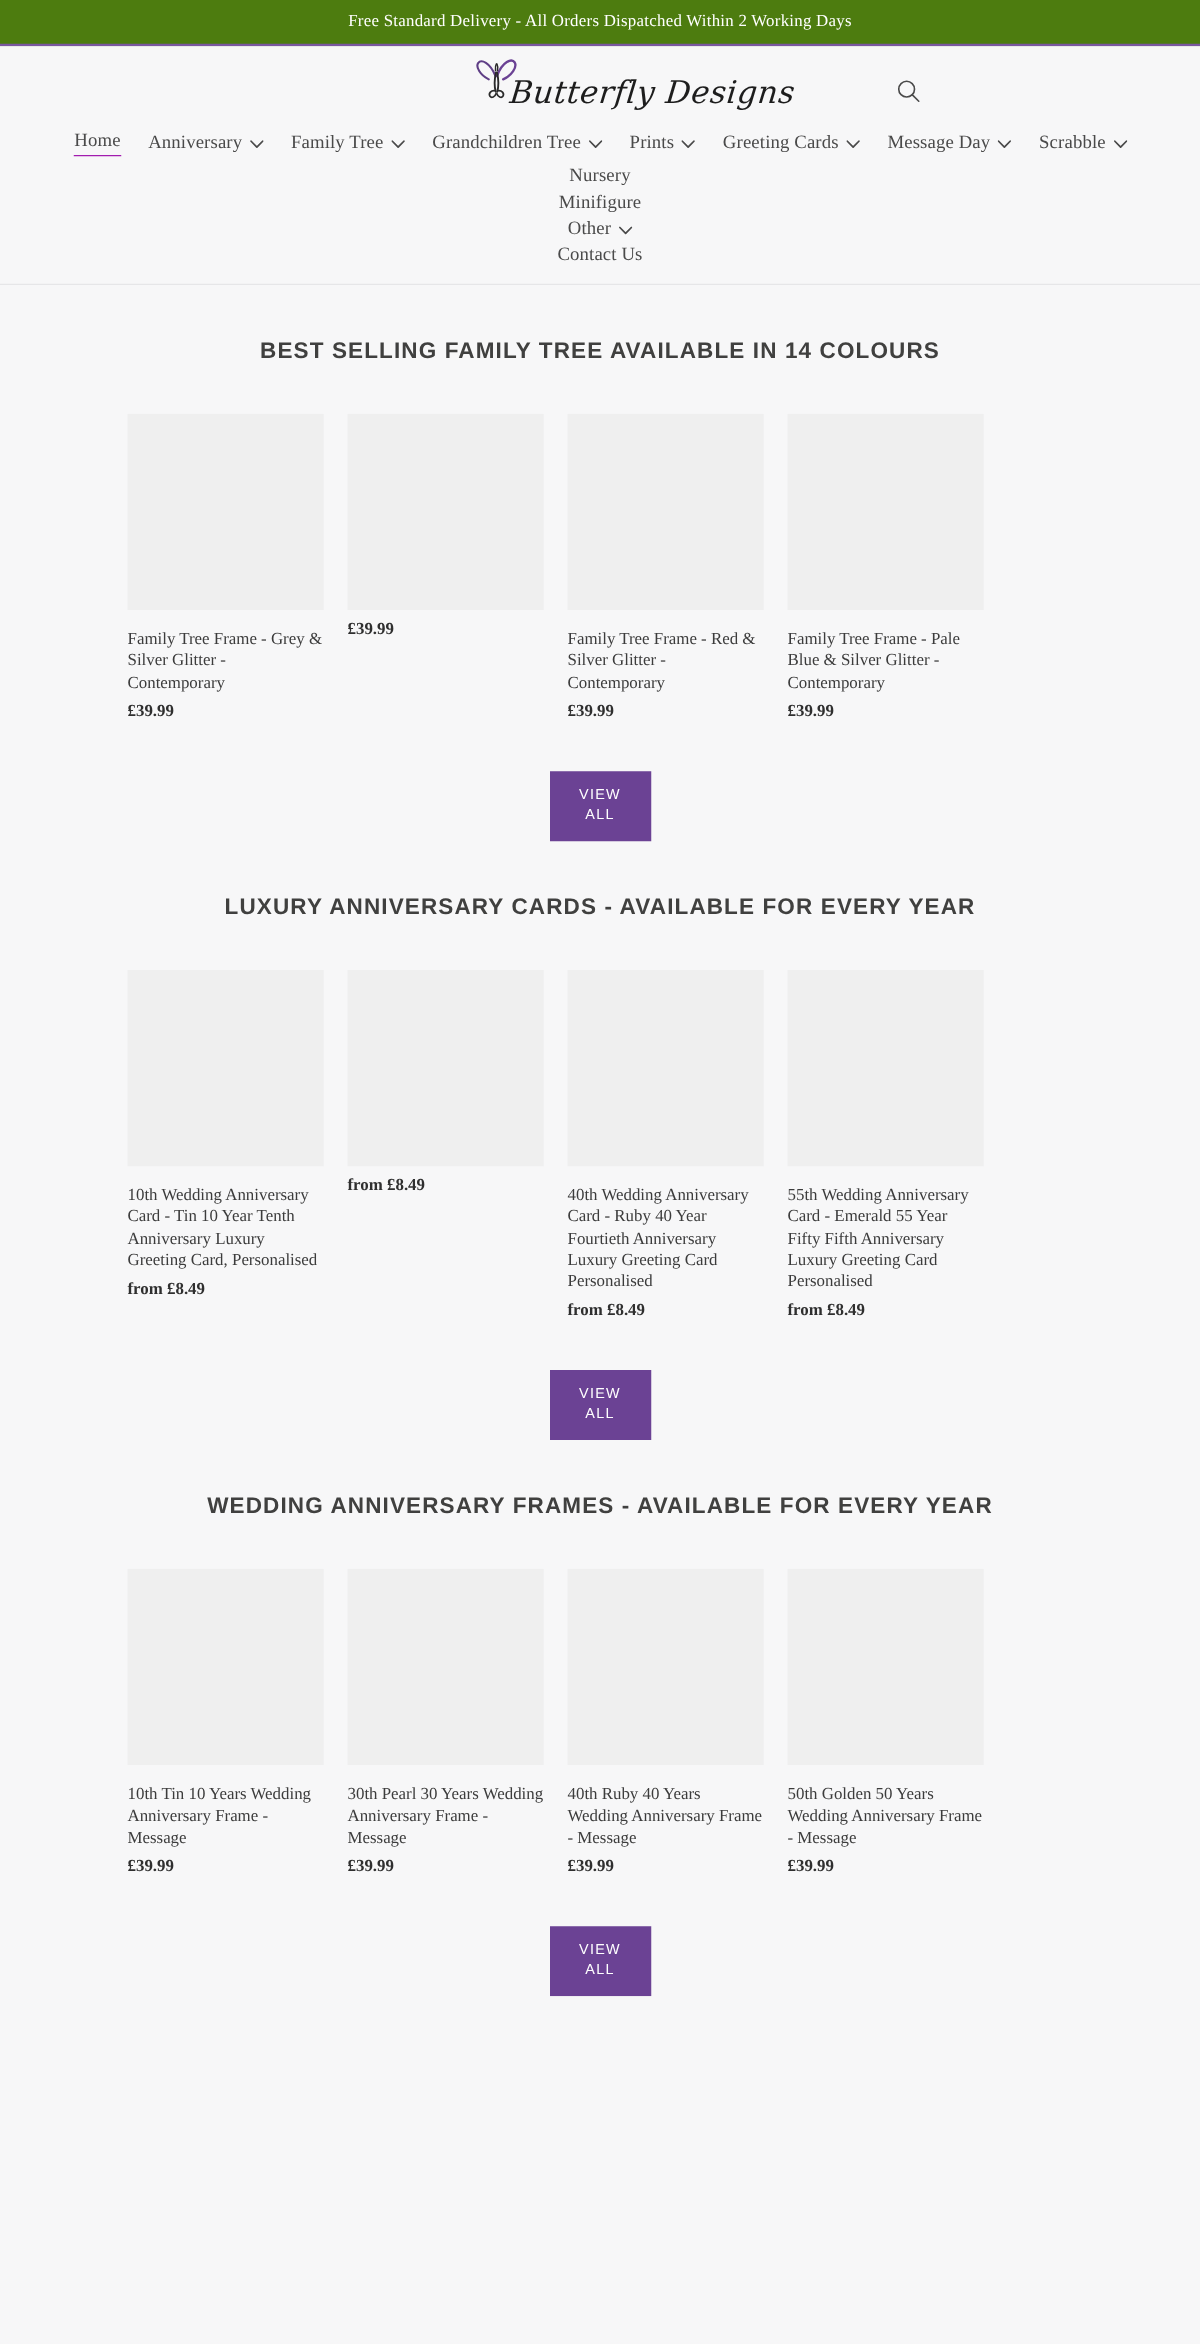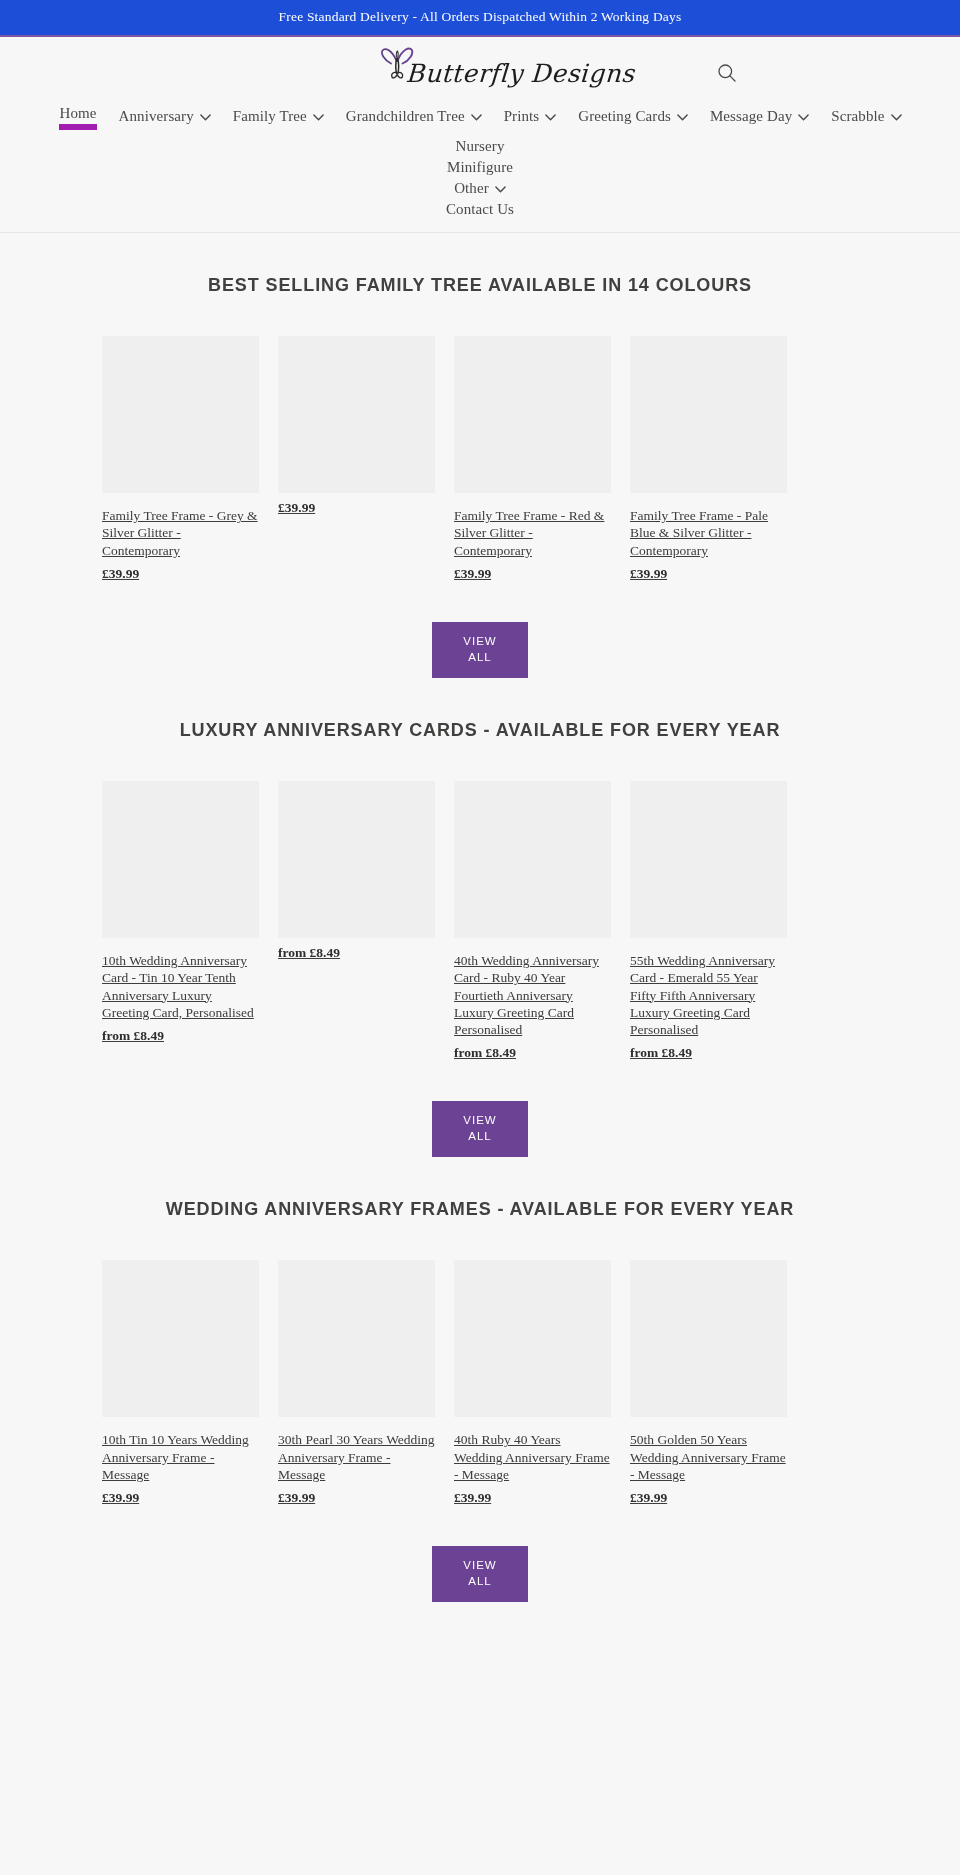--- a/index.html
+++ b/index.html
@@ -9,21 +9,21 @@
   }
   body {
     width: 960px;
     font-family: "Liberation Serif", "DejaVu Serif", serif;
     color: #3d3d3d;
     -webkit-font-smoothing: antialiased;
   }
 
   
   .announcement {
-    background: #1d4ed8;
+    background: #4d7c0f;
     color: #ffffff;
     text-align: center;
     font-size: 13.5px;
     letter-spacing: .2px;
     padding: 9px 10px 10px;
     line-height: 1.2;
     border-bottom: 2px solid #7a57a0;
   }
 
   
@@ -96,21 +96,21 @@
     font-size: 15px;
     color: #4a4a4a;
     padding: 2px 0;
     margin: 0 11px;
     white-space: nowrap;
     cursor: pointer;
     letter-spacing: .1px;
   }
   .nav-row.row1 .nav-item:first-child { margin-left: 10px; }
   .nav-item.active {
-    border-bottom: 6px solid #a21caf;
+    border-bottom: 1px solid #a21caf;
   }
   .caret {
     display: inline-block;
     margin-left: 6px;
     width: 11px;
     height: 7px;
     position: relative;
     top: 1px;
   }
   .caret svg { display: block; }
@@ -129,21 +129,20 @@
     text-transform: uppercase;
     margin: 0 0 40px 0;
   }
   .grid {
     display: flex;
     justify-content: flex-start;
     padding: 0 100px 0 102px;
     gap: 19px;
     box-sizing: border-box;
     overflow: hidden;
-    text-decoration: underline;
   }
   .card {
     width: 157px;
     flex: 0 0 157px;
     cursor: pointer;
   }
   .card .thumb {
     width: 157px;
     height: 157px;
     background: #efefef;
@@ -165,21 +164,21 @@
     justify-content: center;
     padding-top: 40px;
   }
   .view-all {
     background: #6b4294;
     color: #ffffff;
     font-family: "Liberation Sans", "DejaVu Sans", sans-serif;
     font-size: 11.5px;
     letter-spacing: 1px;
     text-align: center;
-    width: 96px;
+    width: 81px;
     padding: 12px 0 13px;
     line-height: 1.35;
     cursor: pointer;
     border: none;
   }
   .view-all span { display: block; }
 </style>
 </head>
 <body>
 

